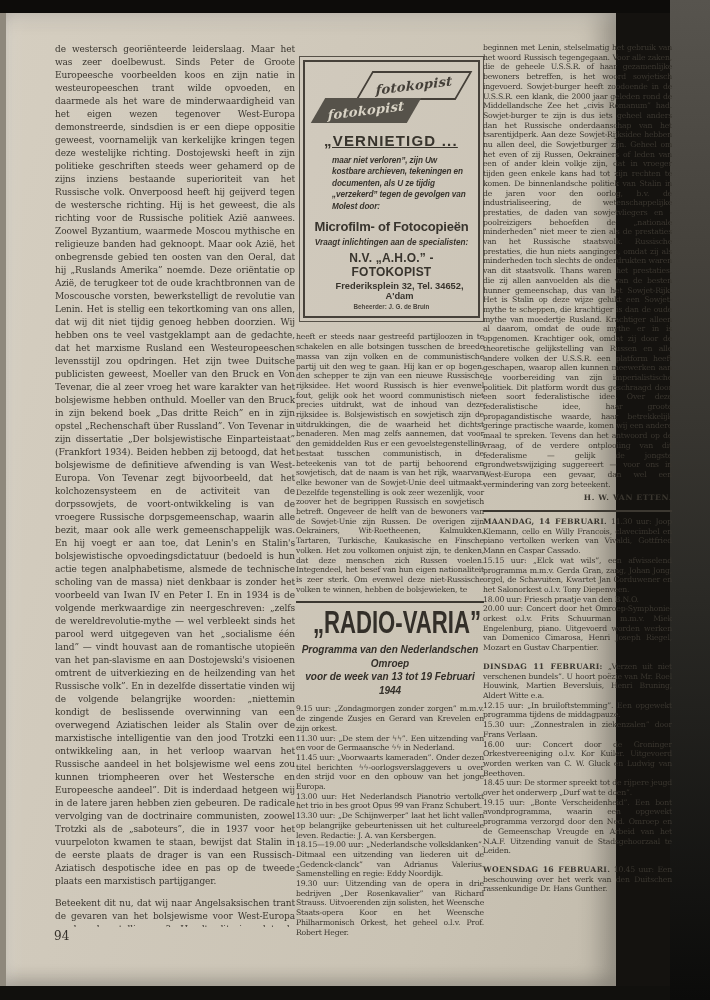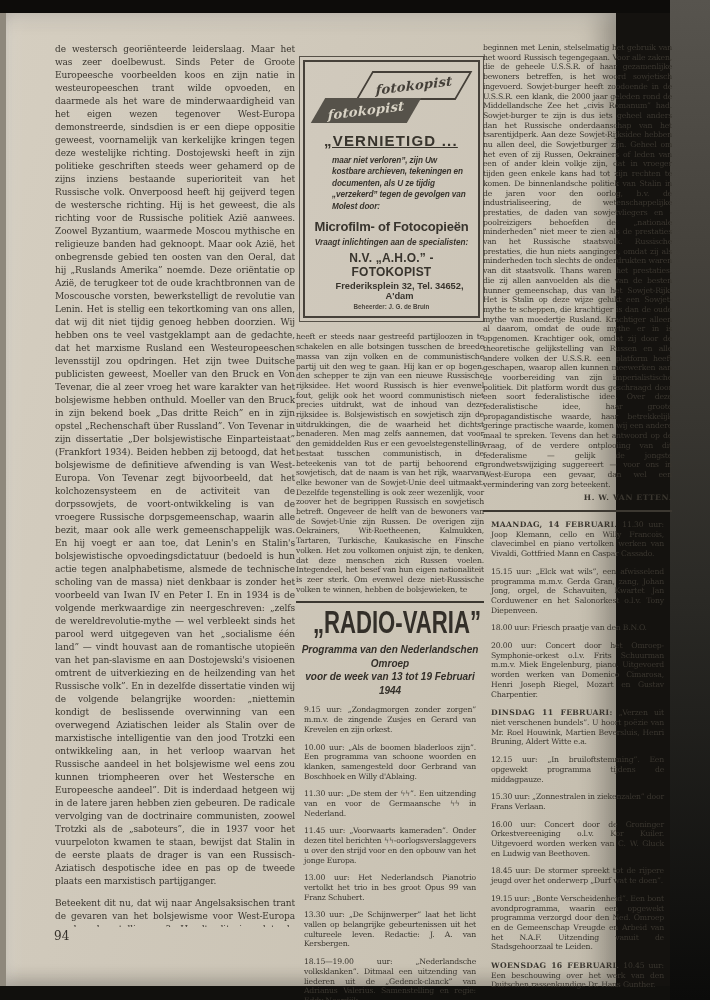--- a/index.html
+++ b/index.html
@@ -63,21 +63,21 @@
   .radio-title{
     font:700 27px "Liberation Sans",sans-serif;color:#332f29;
     transform:scale(0.82,1.14);transform-origin:50% 50%;
     text-align:center;white-space:nowrap;margin:2px 0 4px 0;
   }
   .radio-sub{
     font:italic 700 10px/1.35 "Liberation Sans",sans-serif;
     text-align:center;margin-bottom:7px;color:#332f29;
   }
   .entries{}
-  .entry{margin:8px;text-align:justify;}
+  .entry{margin:0;text-align:justify;}
   .entry.gap{margin-top:9px;}
   .entry .lead{font-weight:700;letter-spacing:0.3px;}
 </style>
 </head>
 <body>
 
 <div class="edge edge-top"></div>
 <div class="edge edge-bottom"></div>
 <div class="edge edge-right"></div>
 <div class="edge edge-left"></div>
@@ -121,21 +121,20 @@
     <div class="radio-sub">
       <div>Programma van den Nederlandschen Omroep</div>
       <div>voor de week van 13 tot 19 Februari 1944</div>
     </div>
 
     <div class="entries">
 
 
         <p class="entry"><b class="lead"></b><span class="body">9.15 uur: „Zondagmorgen zonder zorgen” m.m.v. de zingende Zusjes en Gerard van Krevelen en zijn orkest.</span></p>
 
-        <p class="entry"><b class="lead"></b><span class="body">10.00 uur: „Als de boomen bladerloos zijn”. Een programma van schoone woorden en klanken, samengesteld door Gerbrand van Boschhoek en Willy d'Ablaing.</span></p>
 
         <p class="entry"><b class="lead"></b><span class="body">11.30 uur: „De stem der ϟϟ”. Een uitzending van en voor de Germaansche ϟϟ in Nederland.</span></p>
 
         <p class="entry"><b class="lead"></b><span class="body">11.45 uur: „Voorwaarts kameraden”. Onder dezen titel berichten ϟϟ-oorlogsverslaggevers u over den strijd voor en den opbouw van het jonge Europa.</span></p>
 
         <p class="entry"><b class="lead"></b><span class="body">13.00 uur: Het Nederlandsch Pianotrio vertolkt het trio in bes groot Opus 99 van Franz Schubert.</span></p>
 
         <p class="entry"><b class="lead"></b><span class="body">13.30 uur: „De Schijnwerper” laat het licht vallen op belangrijke gebeurtenissen uit het cultureele leven. Redactie: J. A. van Kersbergen.</span></p>
 
         <p class="entry"><b class="lead"></b><span class="body">18.15—19.00 uur: „Nederlandsche volksklanken”. Ditmaal een uitzending van liederen uit de „Gedenck-clanck” van Adrianus Valerius. Samenstelling en regie: Eddy Noordijk.</span></p>

